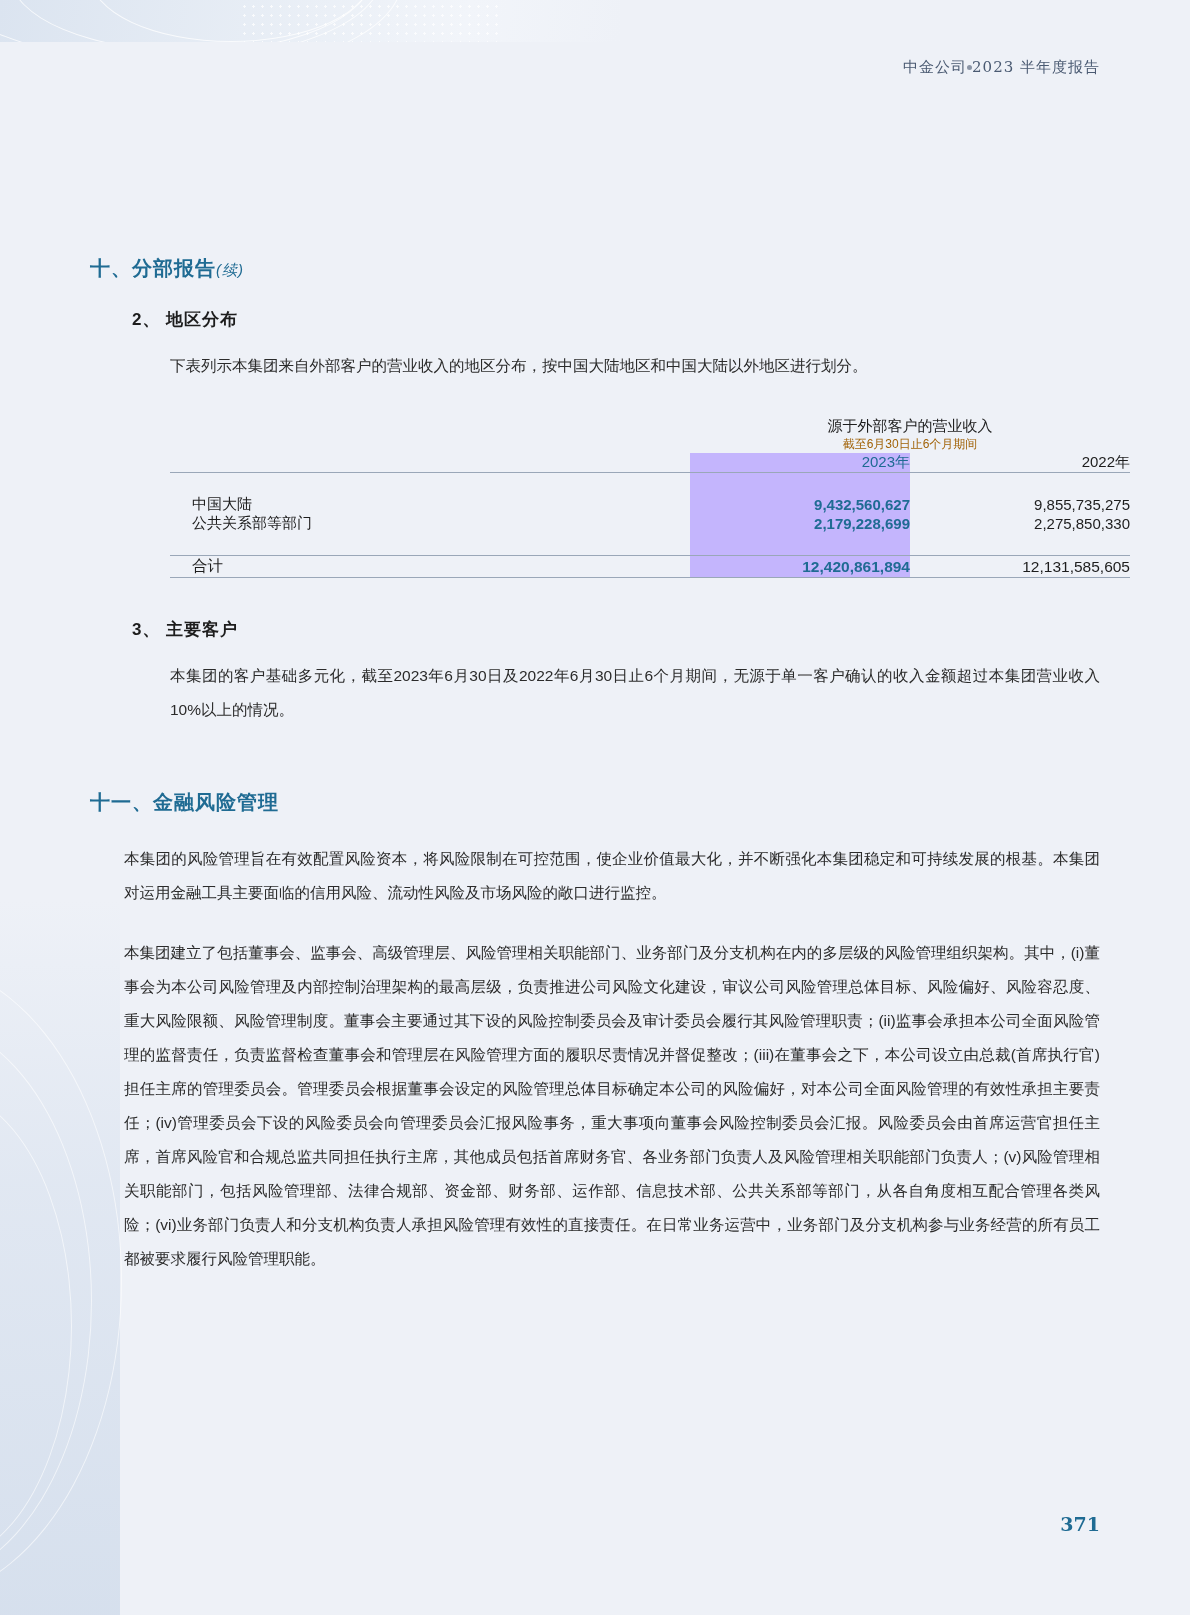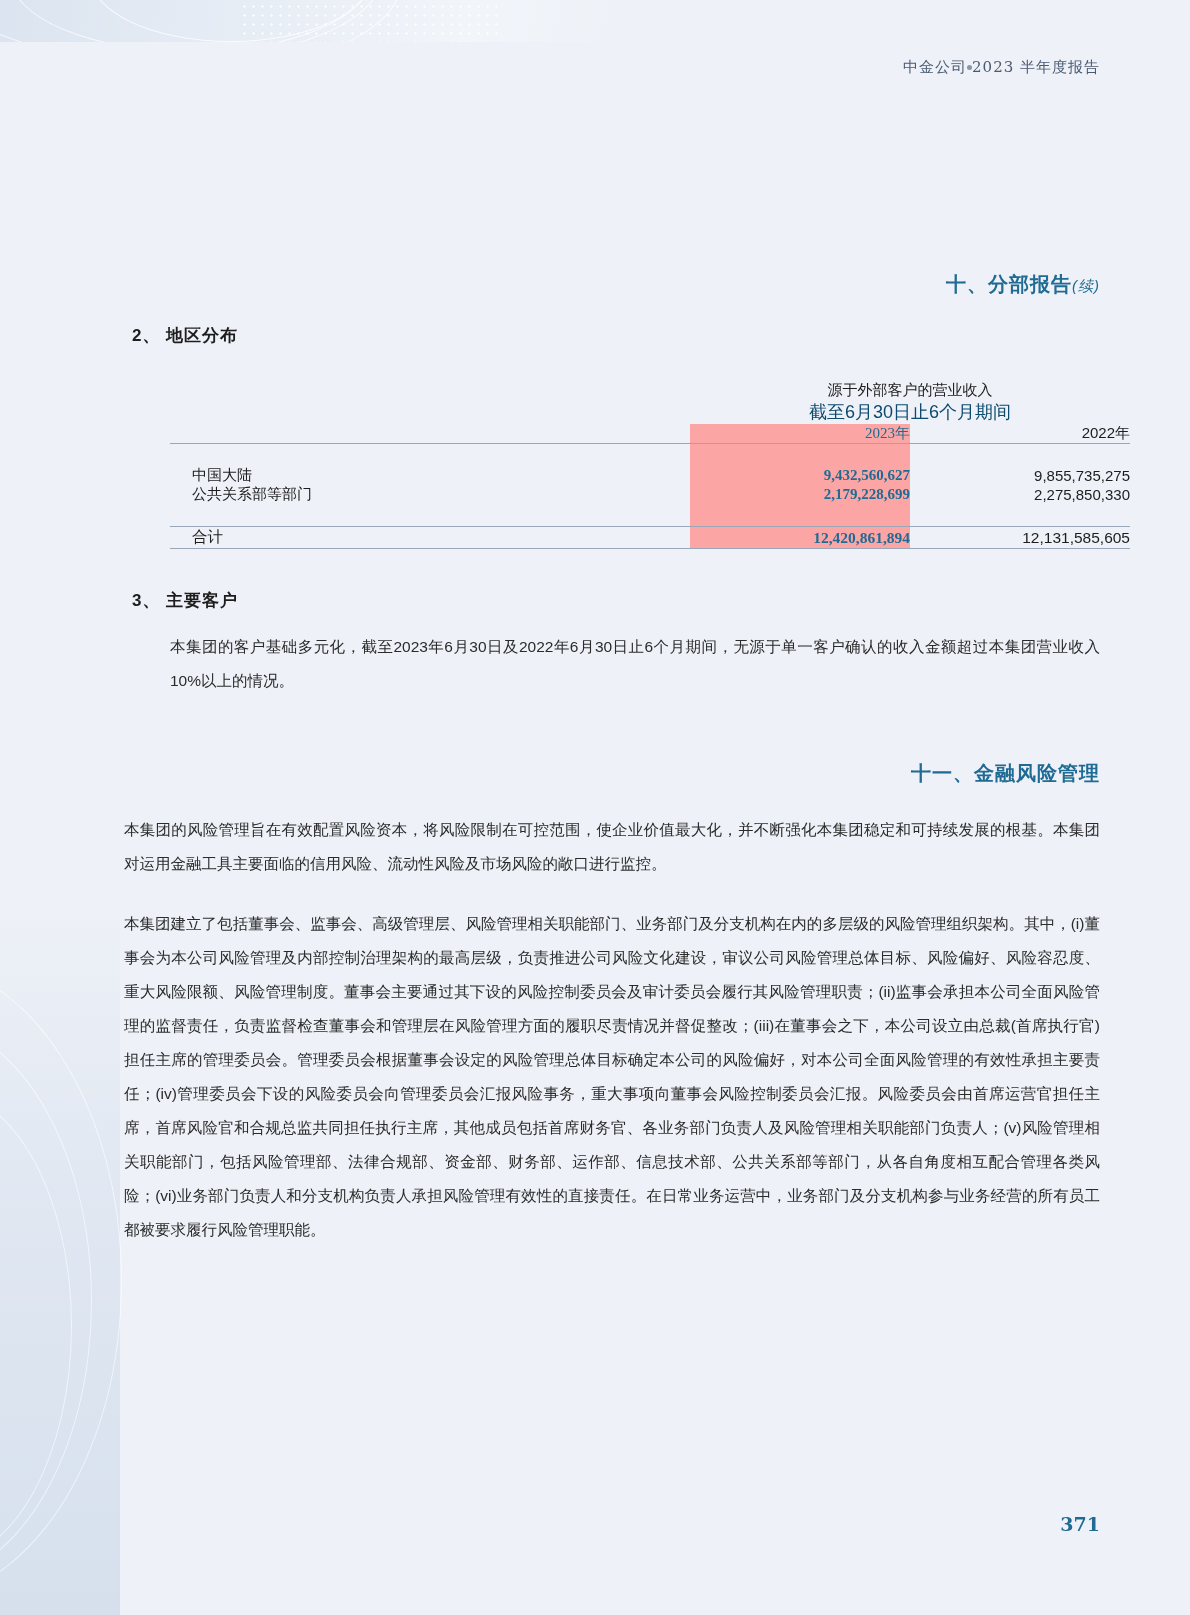--- a/index.html
+++ b/index.html
@@ -77,23 +77,22 @@
     position: absolute;
     left: 90px;
     top: 255px;
     width: 1010px;
   }
 
   h2.sec {
     font-size: 20px;
     font-weight: bold;
     color: #1f6b93;
-    margin: 16px 0 26px 0;
+    margin: 0 0 26px 0;
     letter-spacing: 1px;
-    text-align: right;
   }
   h2.sec .cont {
     font-size: 15px;
     font-style: italic;
     font-weight: normal;
   }
   .sub {
     display: flex;
     margin: 0 0 18px 0;
     padding-left: 42px;
@@ -135,36 +134,36 @@
     text-align: center;
     font-weight: bold;
     font-size: 15px;
     color: #1d1d1d;
     padding-bottom: 6px;
   }
   .hdr-title td.sp { padding-bottom: 6px; }
   .hdr-sub td {
     text-align: center;
     font-weight: bold;
-    font-size: 18px;
-    color: #0c4a6e;
+    font-size: 12px;
+    color: #a16207;
     padding-bottom: 8px;
   }
   .yr-row td {
     text-align: right;
     font-weight: bold;
     font-size: 15px;
     padding: 8px 18px 10px 0;
     border-bottom: 1px solid #9aa7b8;
   }
   .yr-row td.y2023 { color: #1f6b93; }
   .yr-row td.y2022 { color: #1d1d1d; font-weight: normal; }
   .yr-row td.blank { border-bottom: 1px solid #9aa7b8; }
 
-  .band { background: #fca5a5; font-family: Liberation Serif, serif; }
+  .band { background: #c4b5fd; }
   .data-row td {
     padding: 7px 18px 7px 0;
     text-align: right;
     font-size: 15px;
   }
   .data-row td.label {
     text-align: left;
     padding-left: 22px;
     color: #1d1d1d;
   }
@@ -225,20 +224,21 @@
 
     <h2 class="sec">
       <span>十、</span><span>分部报告</span><span class="cont">(续)</span>
     </h2>
 
     <div class="sub">
       <span class="num">2、</span>
       <span>地区分布</span>
     </div>
 
+    <div class="para">下表列示本集团来自外部客户的营业收入的地区分布，按中国大陆地区和中国大陆以外地区进行划分。</div>
 
     <div class="table-wrap">
       <table class="fin">
         <colgroup>
           <col class="col-label">
             <col class="col-2023">
             <col class="col-2022">
         </colgroup>
         <tbody>
           <tr class="hdr-title">

